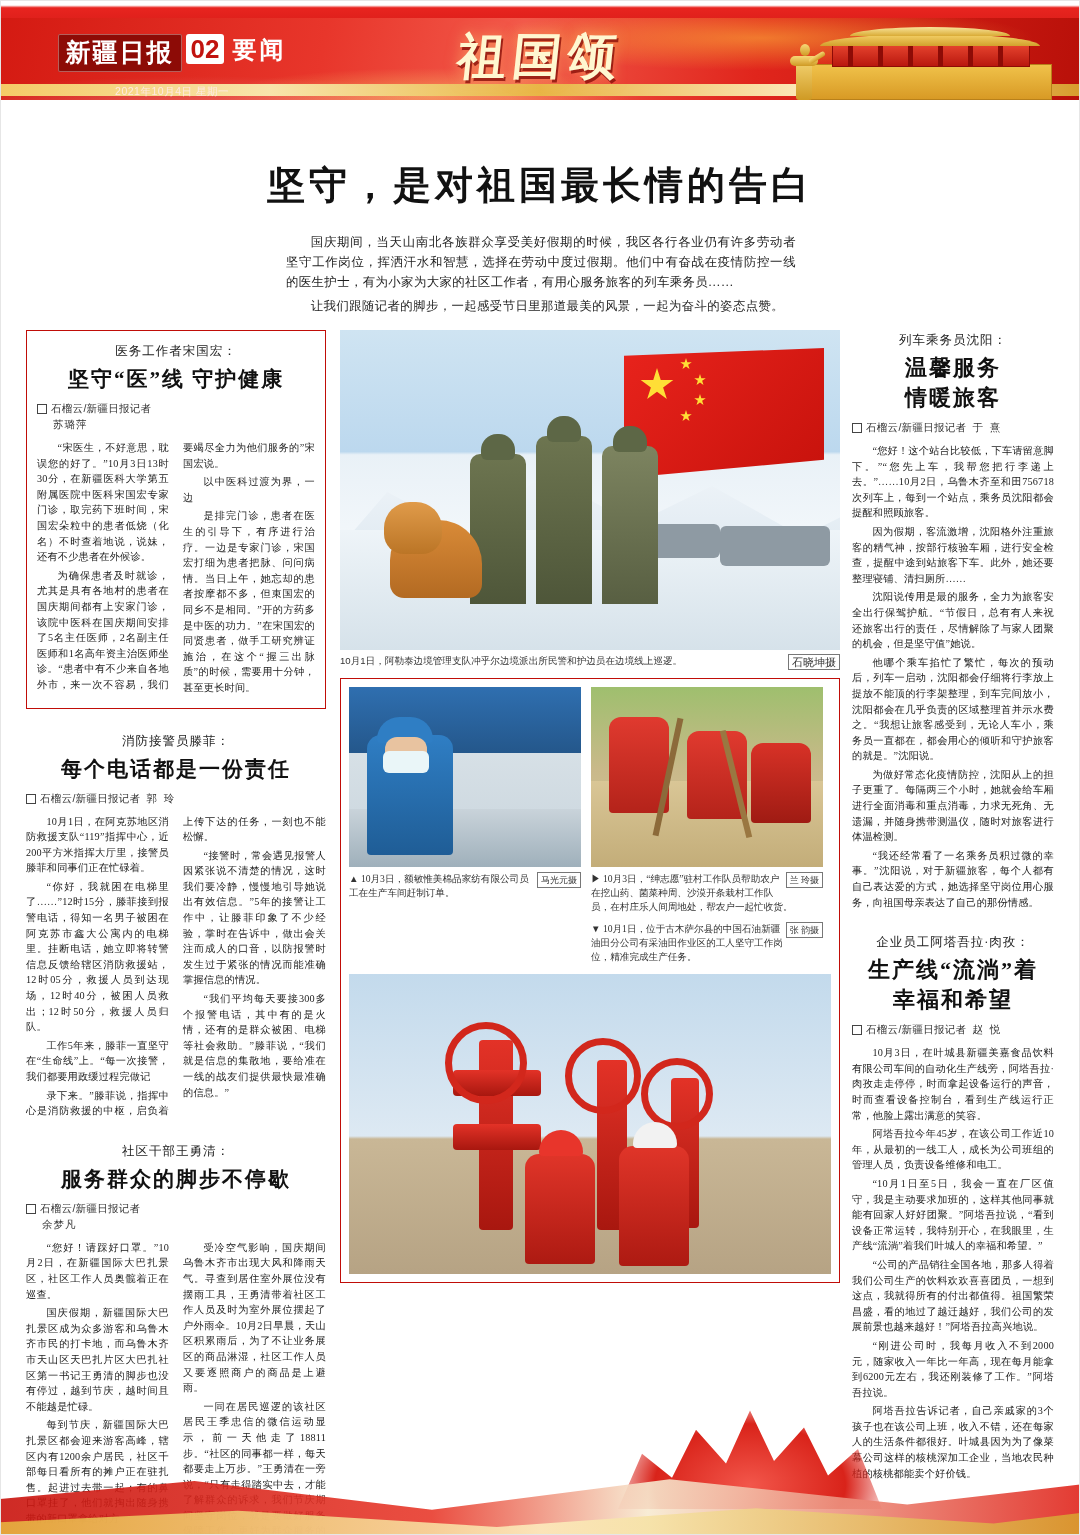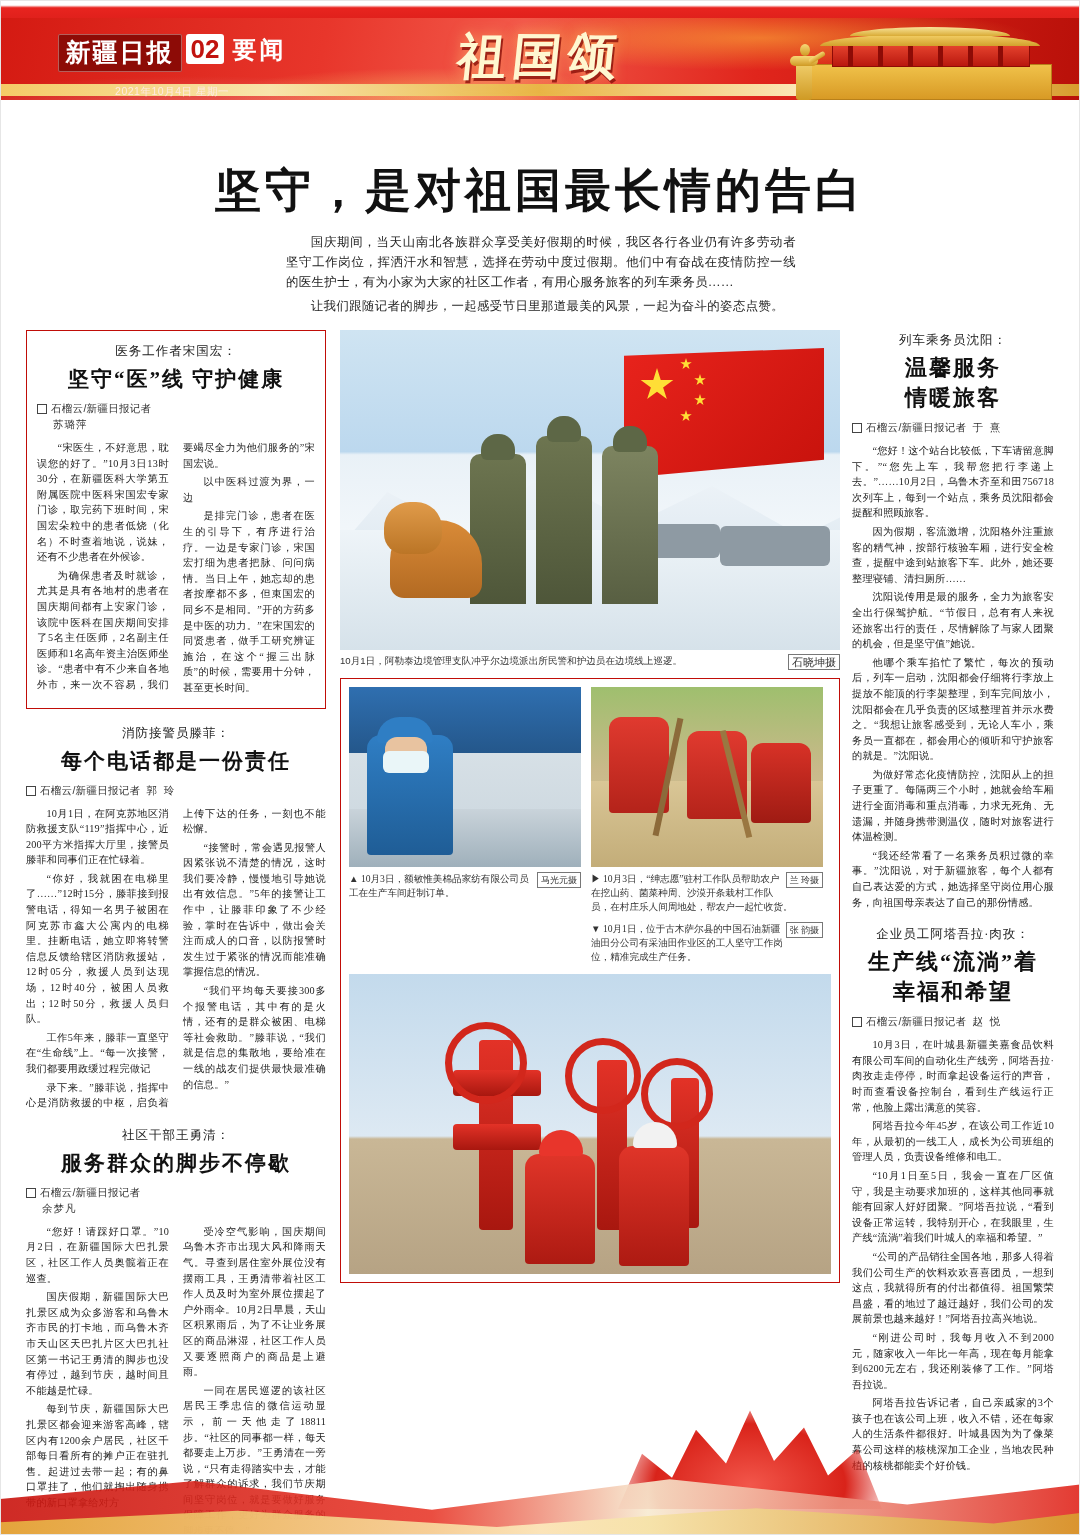--- a/index.html
+++ b/index.html
@@ -93,21 +93,21 @@
   .statue{
     position:absolute;left:-8px;bottom:0;width:44px;height:70px;
   }
   .statue i{
     position:absolute;background:linear-gradient(180deg,#f7d878,#cf9a24);
     display:block;
   }
   
   .headline{
     position:absolute;left:0;top:160px;width:1080px;text-align:center;
-    font-size:46px;font-weight:bold;letter-spacing:4px;color:#111;
+    font-size:38px;font-weight:bold;letter-spacing:4px;color:#111;
     font-family:"Liberation Serif",serif;
   }
   .lead{
     position:absolute;left:286px;top:232px;width:510px;
     font-size:12.4px;line-height:20px;color:#1d1d1d;text-align:justify;
     letter-spacing:.4px;
   }
   .lead p{margin:0 0 4px 0;text-indent:2em;}
   
   .col-left{position:absolute;left:26px;top:330px;width:300px;}
@@ -139,21 +139,21 @@
   .body2col{
     column-count:2;column-gap:14px;
     font-size:10.2px;line-height:15.6px;text-align:justify;color:#222;
     letter-spacing:.2px;
   }
   .body2col p{margin:0 0 3px 0;text-indent:2em;}
   .body1col{
     font-size:10.2px;line-height:15.6px;text-align:justify;color:#222;letter-spacing:.2px;
   }
   .body1col p{margin:0 0 3px 0;text-indent:2em;}
-  .sect{margin-top:16px;}
+  .sect{margin-top:24px;}
   
   .photo{position:relative;overflow:hidden;background:#9db7cf;}
   .cap{
     font-size:9.6px;color:#333;line-height:14px;margin-top:4px;
     font-family:"Liberation Sans",sans-serif;
   }
   .cap .credit{float:right;border:1px solid #777;padding:0 3px;font-size:11px;}
 
   
   .p1{height:320px;

